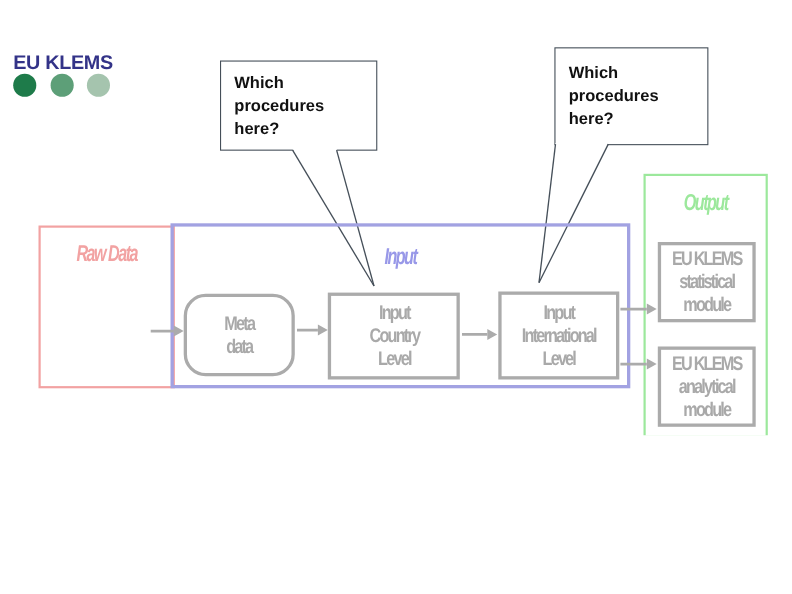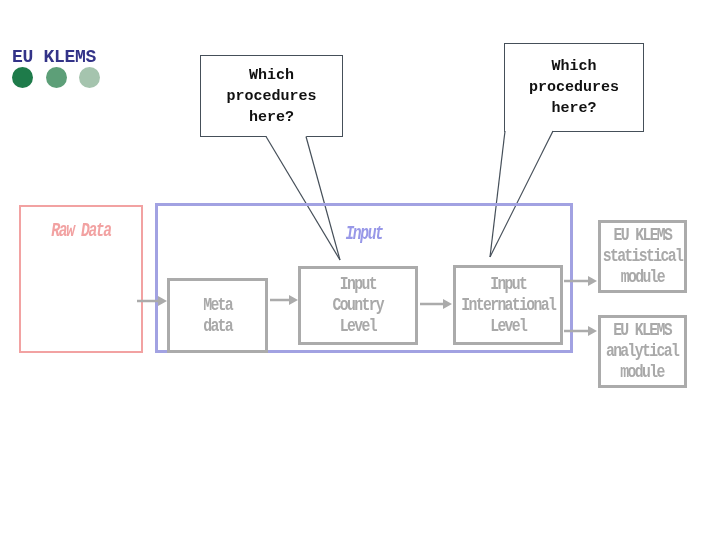--- a/index.html
+++ b/index.html
@@ -1,39 +1,39 @@
 <!DOCTYPE html>
 <html style="--logo-text: #333388; --raw-accent: #f2a2a2; --input-accent: #a2a2e2; --input-title: #9898e8; --output-accent: #9ce89c; --box-gray: #ababab; --arrow-gray: #ababab; --callout-line: #454f59;"><head>
 <meta charset="utf-8">
 <style>
   html,body{margin:0;padding:0;background:#fff;}
   .slide{
     position:relative;width:720px;height:396px;background:#fff;overflow:hidden;
-    font-family:Liberation Mono, monospace;
+    font-family:Liberation Sans, sans-serif;
   }
   
   .logo-text{
     position:absolute;left:12px;top:47px;font-size:18px;font-weight:bold;
     color:var(--logo-text,#333388);letter-spacing:-0.3px;
   }
   .logo-dot{position:absolute;top:67px;width:21px;height:21px;border-radius:50%;}
   .dot1{left:12px;} .dot2{left:46px;} .dot3{left:79px;}
   
   .callout{
     position:absolute;background:#fff;border:1px solid #454f59;
-    display:flex;align-items:center;justify-content:center;text-align:center;
+    display:flex;align-items:center;justify-content:center;text-align:left;
     font-size:15px;font-weight:bold;color:#111;line-height:21px;
   }
   .callout-left{left:200px;top:55px;width:143px;height:82px;padding:0 12px;box-sizing:border-box;}
   .callout-right{left:504px;top:43px;width:140px;height:89px;padding:0 12px;box-sizing:border-box;}
   
   .overlay{position:absolute;left:0;top:0;pointer-events:none;}
   
   .section{position:absolute;box-sizing:border-box;background:transparent;}
-  .sec-raw{left:19px;top:205px;width:124px;height:148px;border:2px solid var(--raw-accent,#f2a2a2);}
+  .sec-raw{left:35px;top:205px;width:124px;height:148px;border:2px solid var(--raw-accent,#f2a2a2);}
   .sec-input{left:155px;top:203px;width:418px;height:150px;border:3px solid var(--input-accent,#a2a2e2);}
   .sec-output{left:585px;top:158px;width:113px;height:240px;border:2px solid var(--output-accent,#9ce89c);}
   .sec-title{
     position:absolute;left:0;width:100%;text-align:center;
     font-size:21px;font-weight:bold;font-style:italic;letter-spacing:-2px;
     transform:scaleX(0.7);
   }
   .t-raw{top:12px;color:var(--raw-accent,#f2a2a2);}
   .t-input{top:16px;color:var(--input-title,#9898e8);}
   .t-output{top:13px;color:var(--output-accent,#9ce89c);}
@@ -41,21 +41,21 @@
   .gbox{
     position:absolute;box-sizing:border-box;border:3px solid var(--box-gray,#ababab);
     background:#fff0;display:flex;align-items:center;justify-content:center;text-align:center;
   }
   .gbox span{
     display:inline-block;white-space:pre-line;
     font-size:18px;font-weight:bold;line-height:21px;letter-spacing:-2px;
     color:#a9a9a9;transform:scaleX(0.82);
   }
   .b-raw{left:28px;top:267px;width:109px;height:75px;}
-  .b-meta{left:167px;top:278px;width:101px;height:75px;}
+  .b-meta{left:167px;top:267px;width:101px;height:75px;border-radius:20px;}
   .b-country{left:298px;top:266px;width:120px;height:79px;}
   .b-intl{left:453px;top:265px;width:110px;height:80px;}
   .b-stat{left:598px;top:220px;width:89px;height:73px;}
   .b-anal{left:598px;top:315px;width:89px;height:73px;}
   
   .page-num{position:absolute;left:108px;top:488px;font-size:15px;color:#333;}
 </style>
 </head>
 <body>
 
@@ -82,20 +82,23 @@
     <polygon points="505,130 553,130 490,257" fill="#ffffff" stroke="none"></polygon>
     <line x1="505" y1="131" x2="490" y2="257" stroke="#454f59" stroke-width="1.2"></line>
     <line x1="553" y1="131" x2="490" y2="257" stroke="#454f59" stroke-width="1.2"></line>
   </svg>
 
   <div class="section sec-raw">
     <div class="sec-title t-raw">Raw Data</div>
   </div>
   <div class="section sec-input">
     <div class="sec-title t-input">Input</div>
+  </div>
+  <div class="section sec-output">
+    <div class="sec-title t-output">Output</div>
   </div>
 
   <div class="gbox b-meta">
     <span>Meta
 data</span>
   </div>
   <div class="gbox b-country">
     <span>Input
 Country
 Level</span>

